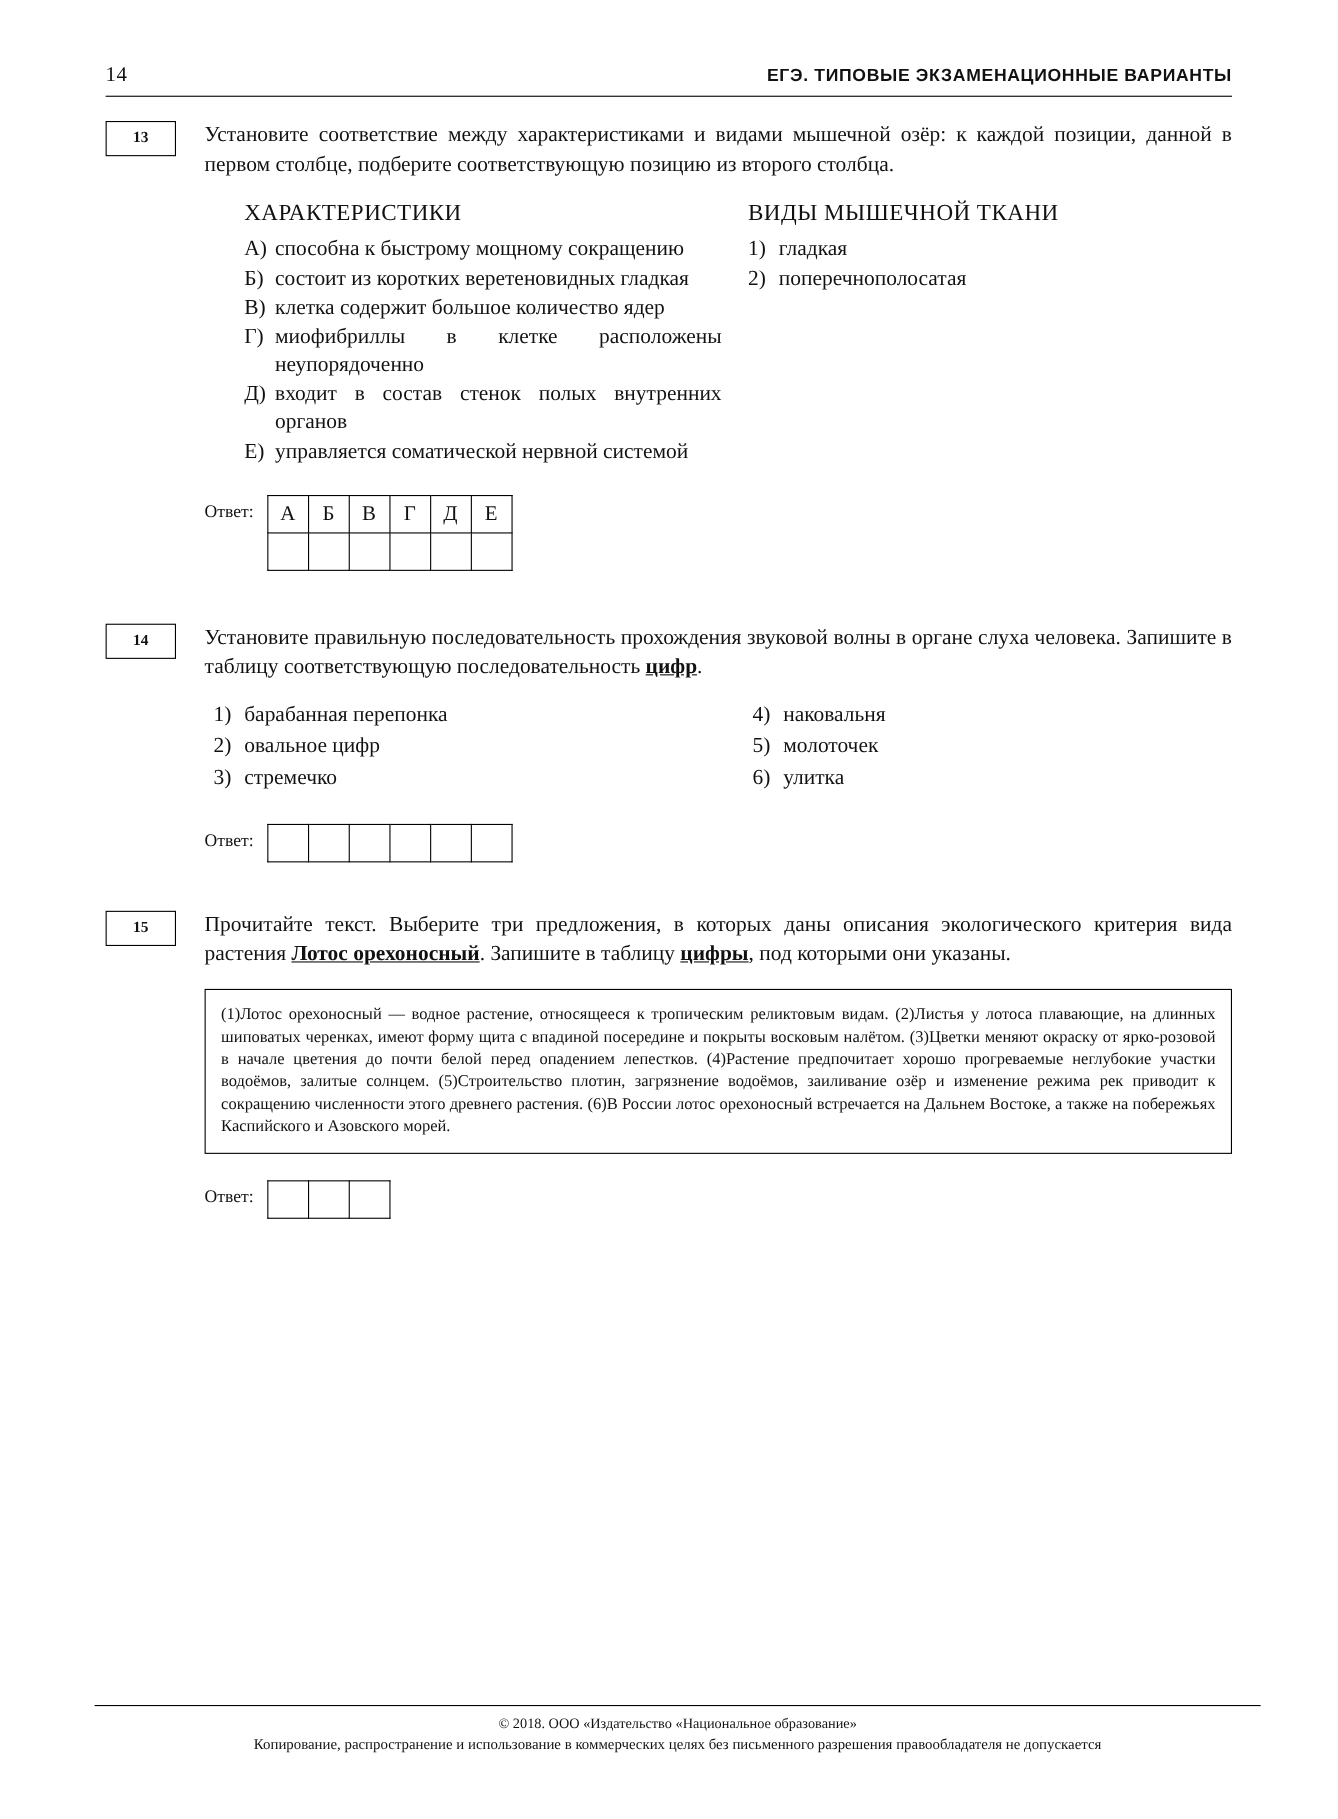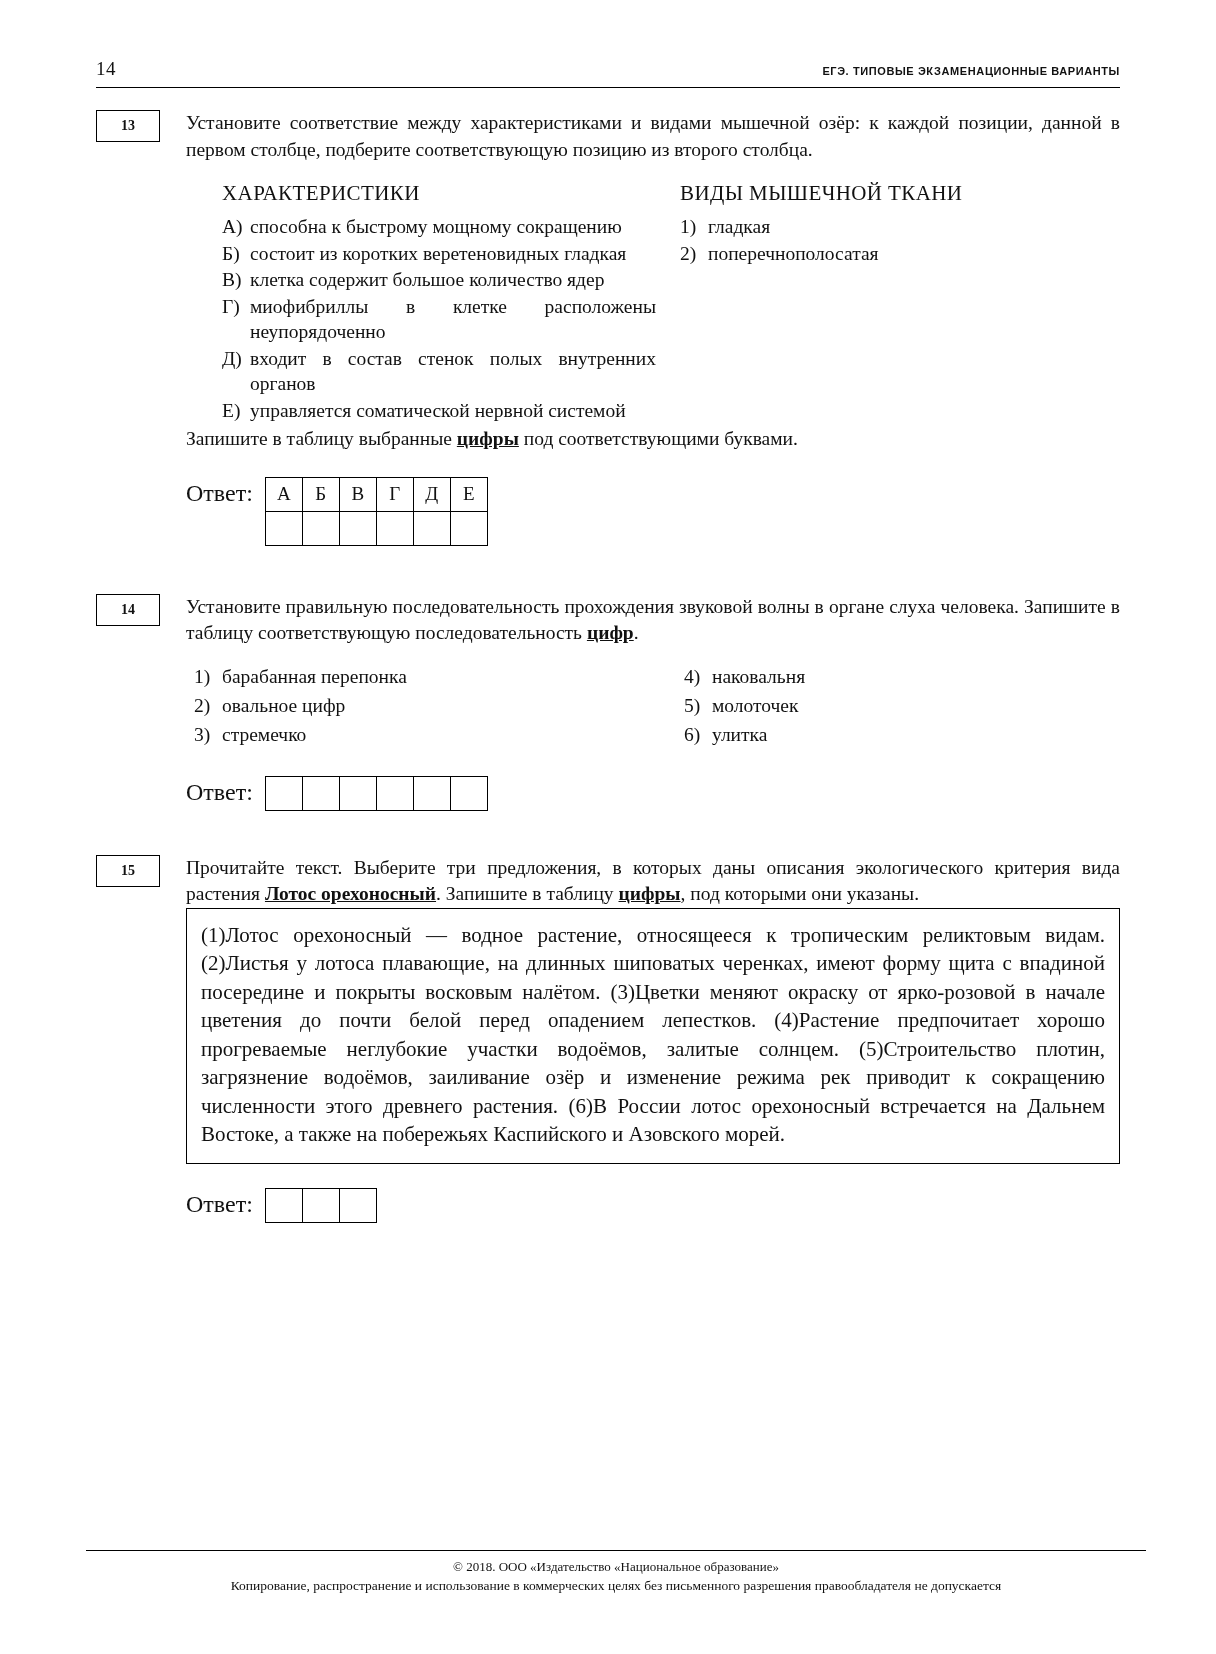--- a/index.html
+++ b/index.html
@@ -29,21 +29,21 @@
     justify-content: space-between;
     font-size: 17px;
   }
   .page-number {
     font-family: "Liberation Serif", serif;
     font-size: 19px;
     letter-spacing: .5px;
   }
   .header-title {
     font-family: "Liberation Sans", sans-serif;
-    font-size: 11px;
+    font-size: 16px;
     letter-spacing: .6px;
     font-weight: bold;
   }
   .header-rule {
     border: none;
     border-top: 1.6px solid #000;
     margin: 7px 0 22px 0;
   }
 
   
@@ -101,21 +101,21 @@
   }
   .note b { font-weight: bold; text-decoration: underline; }
 
   
   .answer-row {
     display: flex;
     align-items: flex-start;
     margin-top: 24px;
   }
   .answer-label {
-    font-size: 24px;
+    font-size: 16px;
     margin-right: 12px;
     line-height: 32px;
   }
   table.grid {
     border-collapse: collapse;
   }
   table.grid td {
     border: 1.6px solid #000;
     width: 34px;
     height: 31px;
@@ -131,22 +131,23 @@
     margin-top: 18px;
     margin-left: 8px;
   }
   .list2 .c { width: 470px; }
   .list2 .c2 { flex: 1; padding-left: 20px;}
   .list2 .opt { margin-bottom: 4px; }
 
   
   .textbox {
     border: 1.8px solid #000;
+    margin-top: 18px;
     padding: 12px 14px 14px 14px;
-    font-size: 21px;
+    font-size: 15px;
     line-height: 1.36;
     text-align: justify;
   }
 
   
   .footer {
     position: absolute;
     left: 86px;
     right: 70px;
     bottom: 60px;
@@ -221,23 +222,20 @@
             <span class="marker">1)</span>
             <span class="txt">гладкая</span>
           </div>
           <div class="opt">
             <span class="marker">2)</span>
             <span class="txt">поперечнополосатая</span>
           </div>
         </div>
       </div>
 
-      <p class="note">
-        <span>Запишите в таблицу выбранные </span><b>цифры</b><span> под соответствующими буквами.</span>
-      </p>
 
       <div class="answer-row">
         <div class="answer-label">Ответ:</div>
         <table class="grid">
           <tbody>
               <tr>
             <td>А</td>
             <td>Б</td>
             <td>В</td>
             <td>Г</td>

